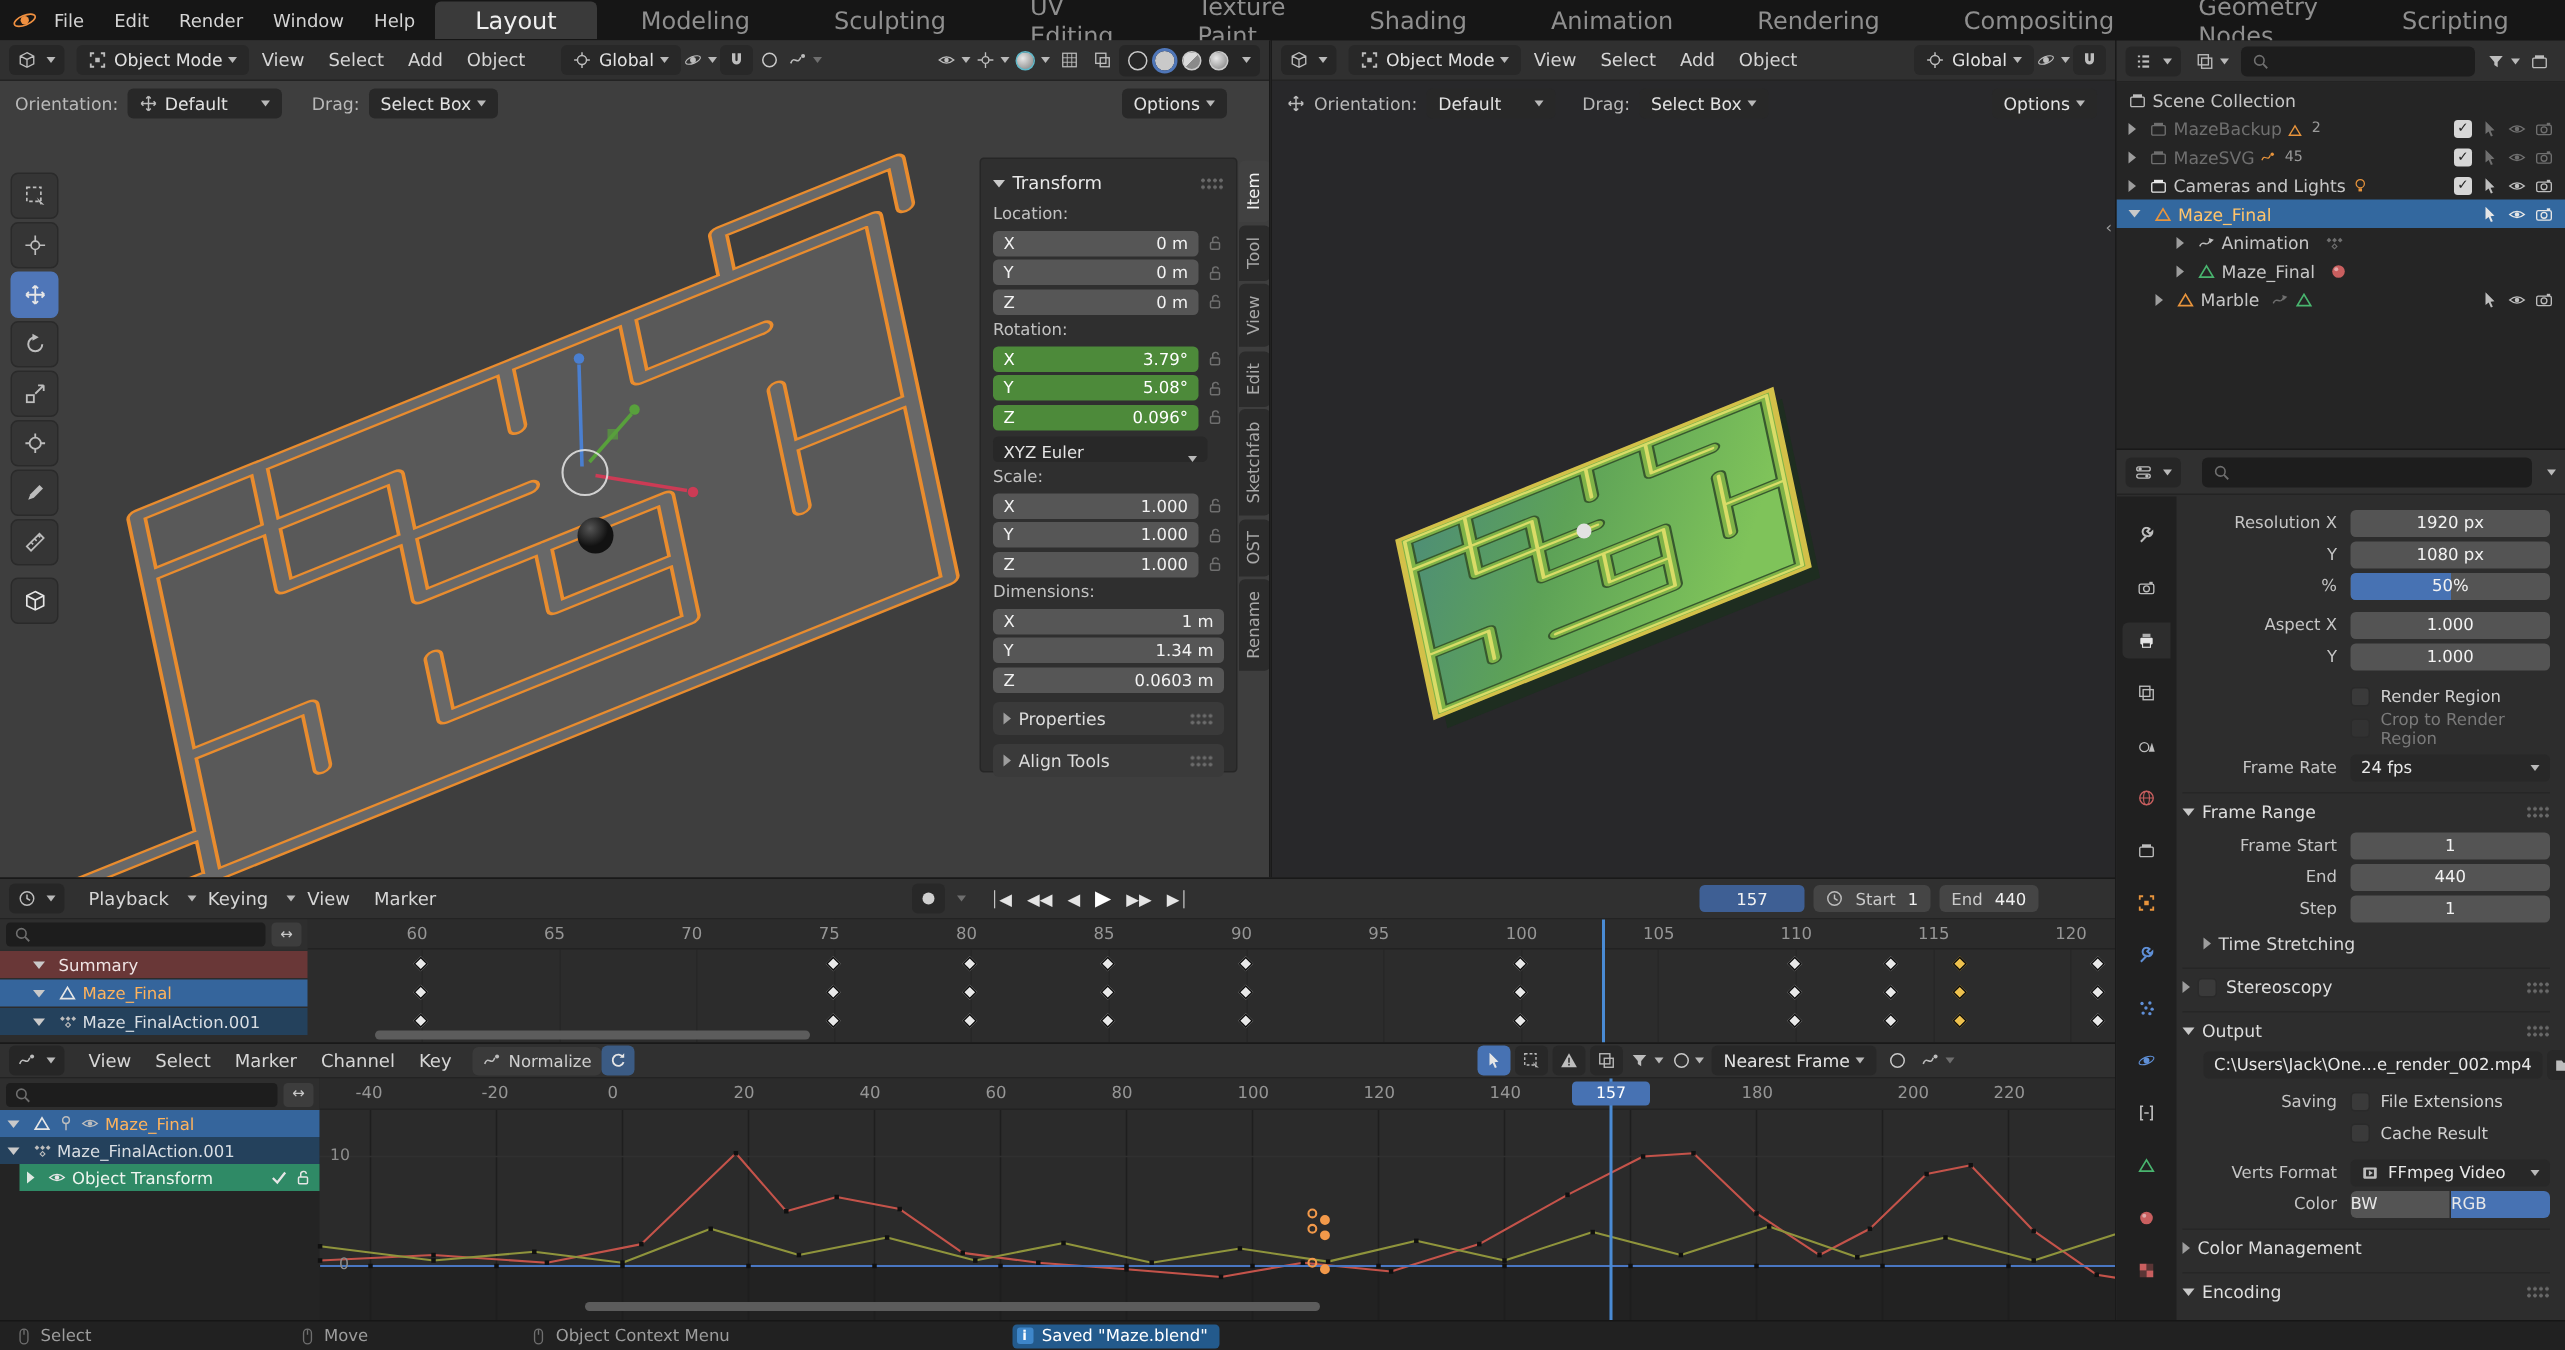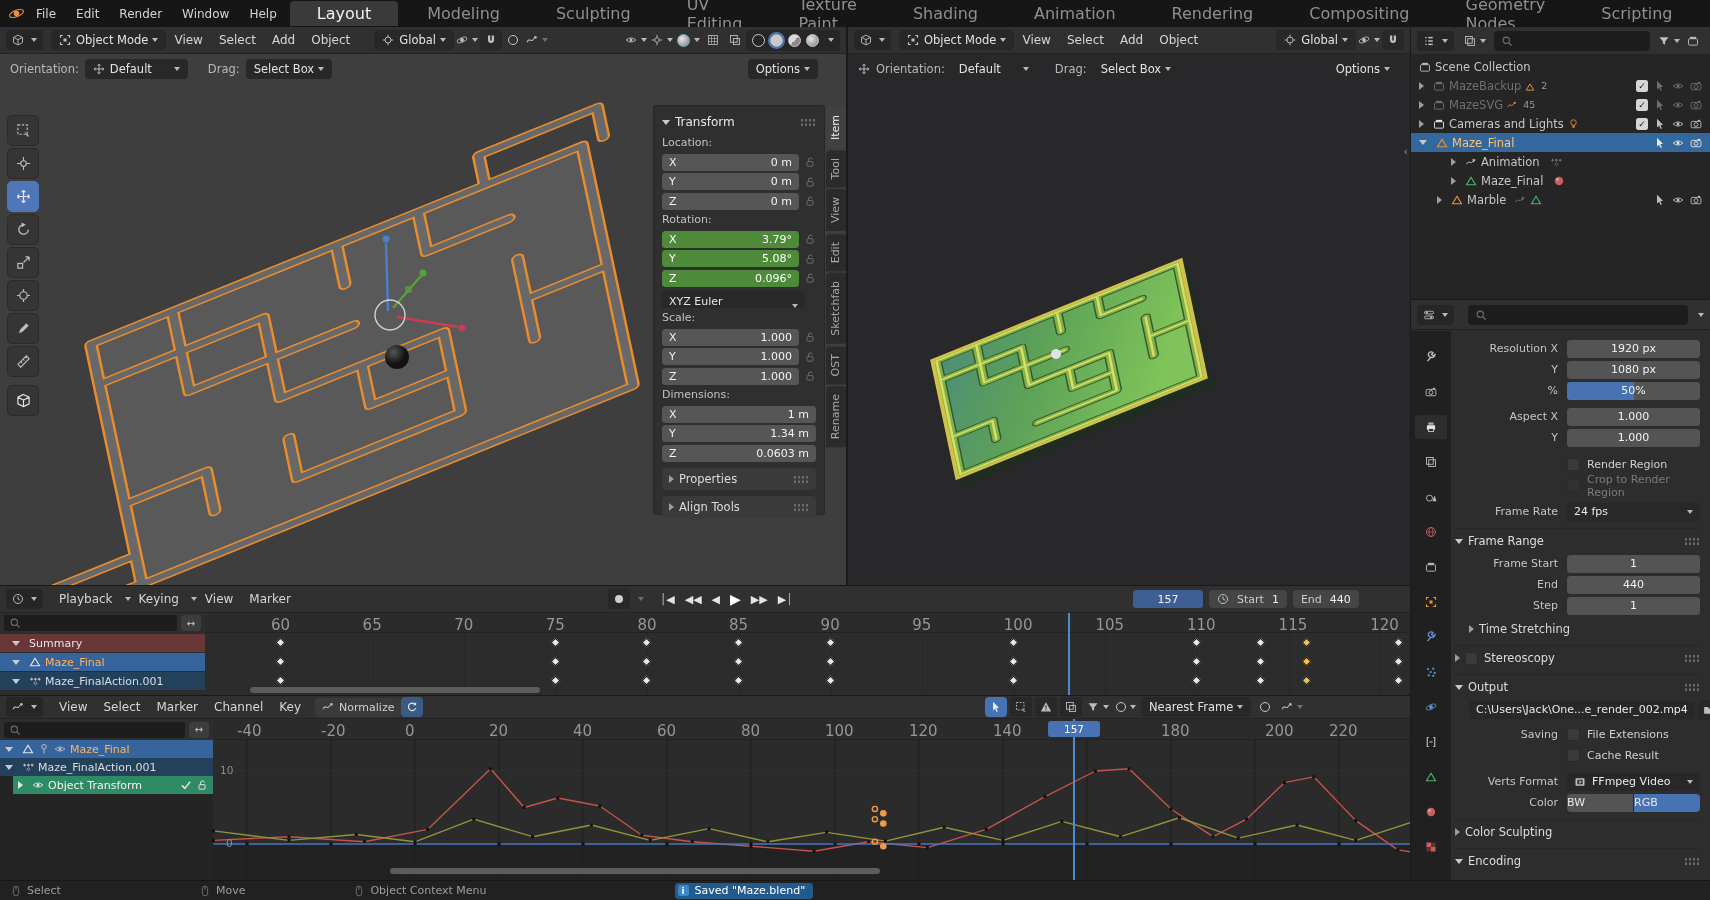--- a/index.html
+++ b/index.html
@@ -81,27 +81,27 @@
 .prow{display:flex;align-items:center;height:19px;margin-bottom:2px}
 .plabel{width:112px;text-align:right;padding-right:9px;color:#c5c5c5;font-size:11px;flex:none;white-space:nowrap}
 .pfield{flex:1;height:18px;background:#545454;border-radius:3.5px;display:flex;align-items:center;justify-content:center;font-size:11px;color:#f2f2f2;position:relative;overflow:hidden}
 .pdrop{flex:1;height:18px;background:#282828;border-radius:3.5px;display:flex;align-items:center;padding:0 7px;font-size:11px;color:#e8e8e8}
 .pchk{width:13px;height:13px;background:#3a3a3a;border:1px solid #2a2a2a;border-radius:3px;margin-right:7px;flex:none}
 .psec{display:flex;align-items:center;height:22px;margin:7px 0 4px 0;color:#dedede;font-size:11.5px;border-top:1px solid #262626;padding-top:3px}
 .fill50{position:absolute;left:0;top:0;bottom:0;width:50%;background:#4772b3}
 .segbtn{flex:1;height:18px;display:flex;align-items:center;justify-content:flex-start;background:#545454;font-size:11px;color:#e8e8e8}
 
 #dope{left:0;top:585px;width:1410px;height:110px;background:#2c2c2c;border-top:1px solid #191919}
-.rlab{position:absolute;top:3px;font-size:15px;color:#969696}
+.rlab{position:absolute;top:3px;font-size:11px;color:#969696}
 #dope-ruler{position:absolute;left:205px;right:0;top:27px;height:20px;background:#2b2b2b;border-bottom:1px solid #222}
 .chansearch{position:absolute;left:0;top:27px;width:205px;height:20px;display:flex;align-items:center;background:#2e2e2e;padding:0 4px;gap:4px}
 .sfield{flex:1;display:flex;align-items:center;background:#1d1d1d;border-radius:3px;height:16px;padding:0 5px;gap:4px}
 .swap{width:20px;height:16px;background:#3d3d3d;border-radius:3px;color:#c9c9c9;font-size:10px;display:flex;align-items:center;justify-content:center}
 .swap::after{content:"↔"}
-.dchan{position:absolute;left:0;width:205px;height:18px;display:flex;align-items:center;padding:0 12px;font-size:11px;color:#e0e0e0;gap:4px}
+.dchan{position:absolute;left:0;width:205px;height:18px;display:flex;align-items:center;padding:0 22px;font-size:11px;color:#e0e0e0;gap:4px}
 .kfrow{position:absolute;left:205px;right:0;height:18px}
 .kf{position:absolute;top:5px;width:7px;height:7px;background:#e8e8e8;border:1px solid #101010;transform:rotate(45deg)}
 .kf.sel{background:#eec14d}
 .vline{position:absolute;top:0;bottom:0;width:1px;background:#272727}
 .playhead{position:absolute;width:2px;background:#4a8bd4;z-index:5}
 .hscroll{position:absolute;height:6px;background:#5c5c5c;border-radius:3px;z-index:6}
 
 #graph{left:0;top:695px;width:1410px;height:185px;background:#242424;border-top:1px solid #191919}
 #graph .hdr{height:23px}
 #graph-ruler{position:absolute;left:213px;right:0;top:23px;height:21px;background:#2b2b2b;border-bottom:1px solid #222}
@@ -1170,21 +1170,21 @@
         <div class="segbtn">
             <span>BW</span>
           </div>
         <div class="segbtn" style="background:#4772b3">
             <span>RGB</span>
           </div>
       </div>
     </div>
     <div class="psec">
         <span class="tri-r"></span>
-        <span>Color Sculpting</span>
+        <span>Color Management</span>
       </div>
     <div class="psec">
         <span class="tri-d"></span>
         <span>Encoding</span>
         <span class="grip"></span>
       </div>
   </div>
 </div>
 
 <div id="dope" class="ed">

